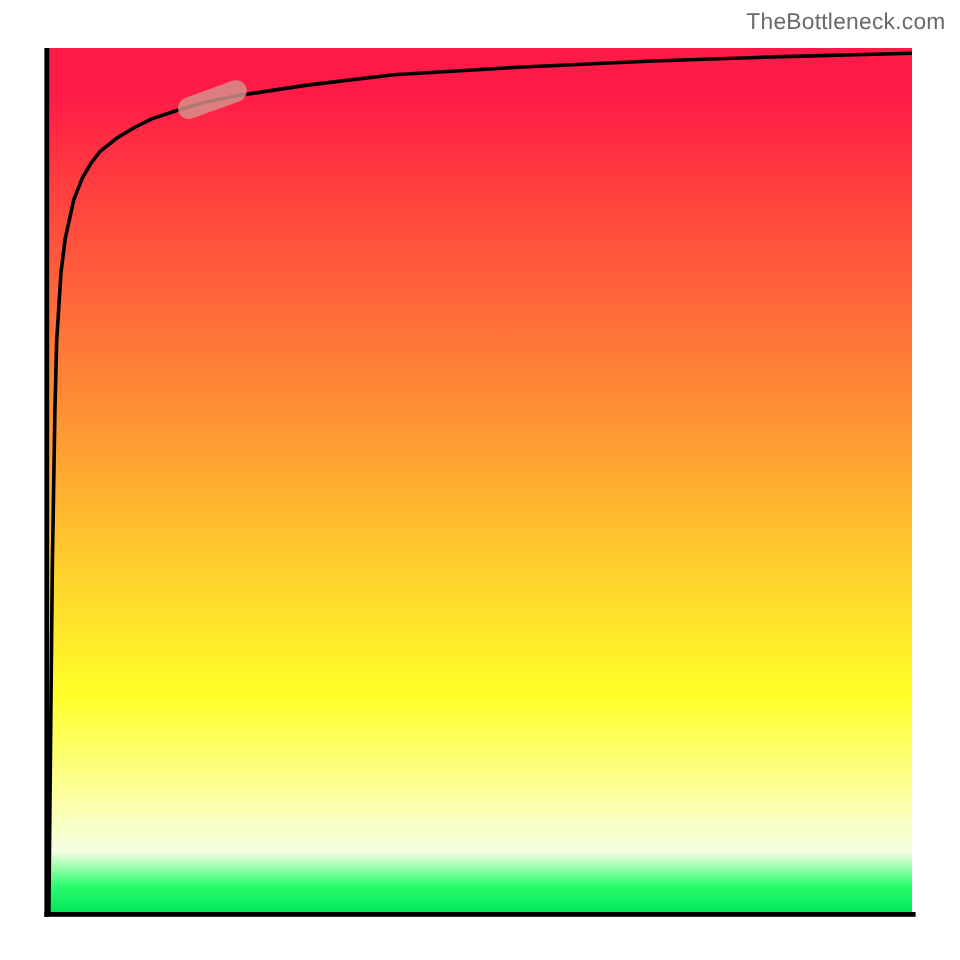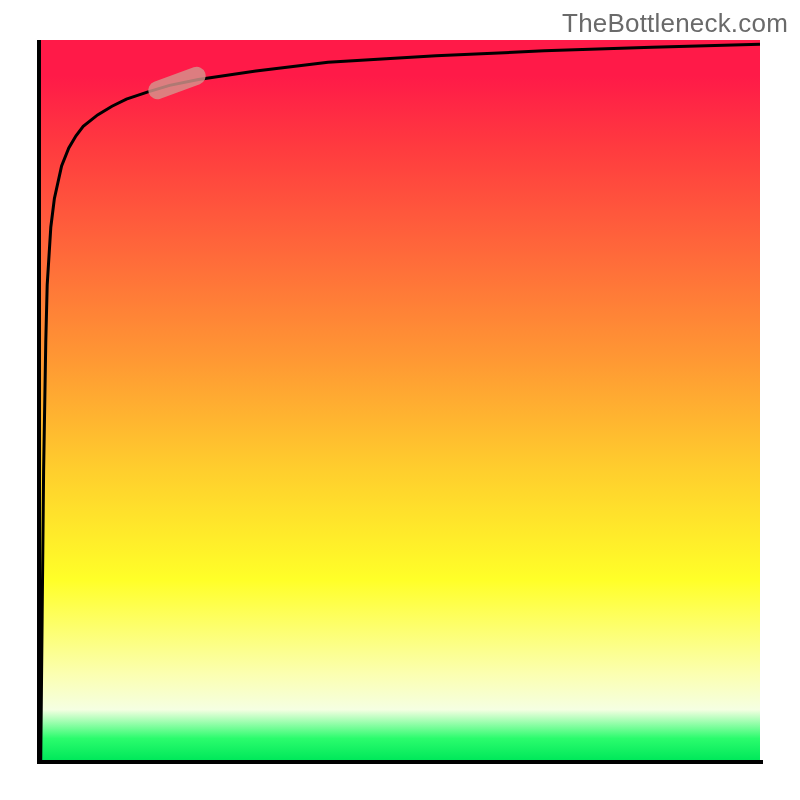--- a/index.html
+++ b/index.html
@@ -51,21 +51,21 @@
     top: 760px;
     width: 726px;
     height: 4px;
     background: #000000;
     z-index: 5;
   }
   .attribution {
     position: absolute;
     top: 8px;
     right: 12px;
-    font-size: 26px;
+    font-size: 19px;
     font-weight: 500;
     color: #6a6a6a;
     letter-spacing: 0.2px;
   }
   svg.curve {
     position: absolute;
     left: 40px;
     top: 40px;
     width: 720px;
     height: 720px;

